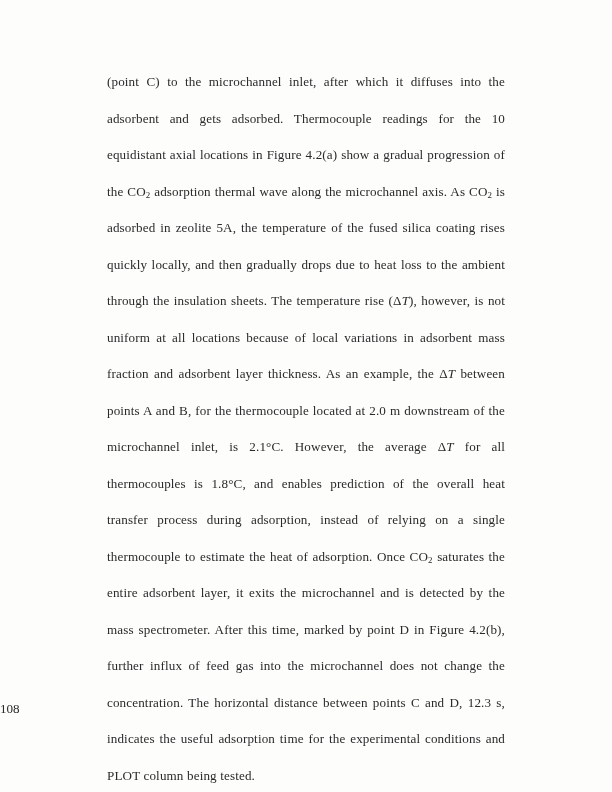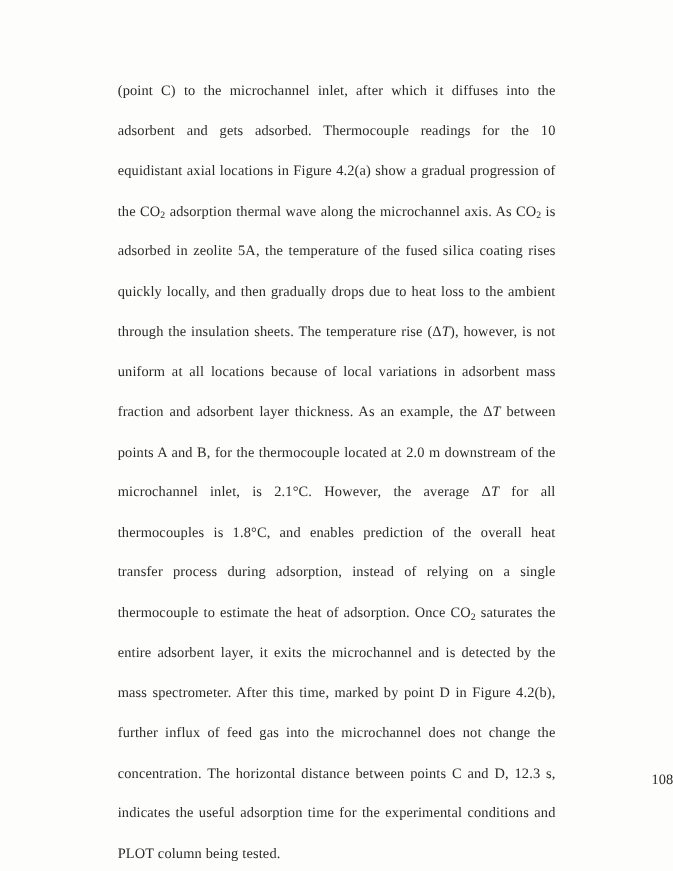--- a/index.html
+++ b/index.html
@@ -56,21 +56,21 @@
 
   .ital {
     font-style: italic;
   }
 
   .page-number {
     position: absolute;
     left: 0;
     right: 0;
     top: 701px;
-    text-align: right;
+    text-align: left;
     font-size: 13.1px;
     font-family: "Liberation Serif", "DejaVu Serif", serif;
     color: #2a2a2a;
   }
 </style>
 </head>
 <body>
 
 <div class="page">
 

